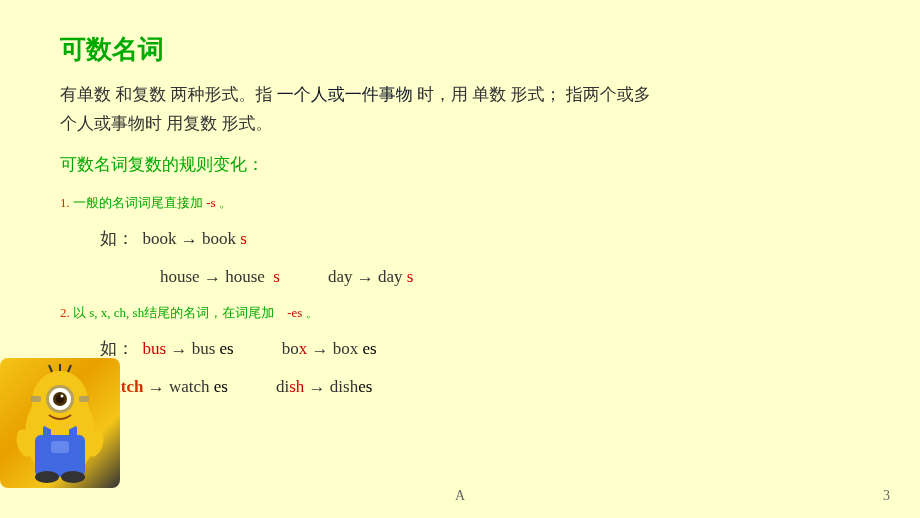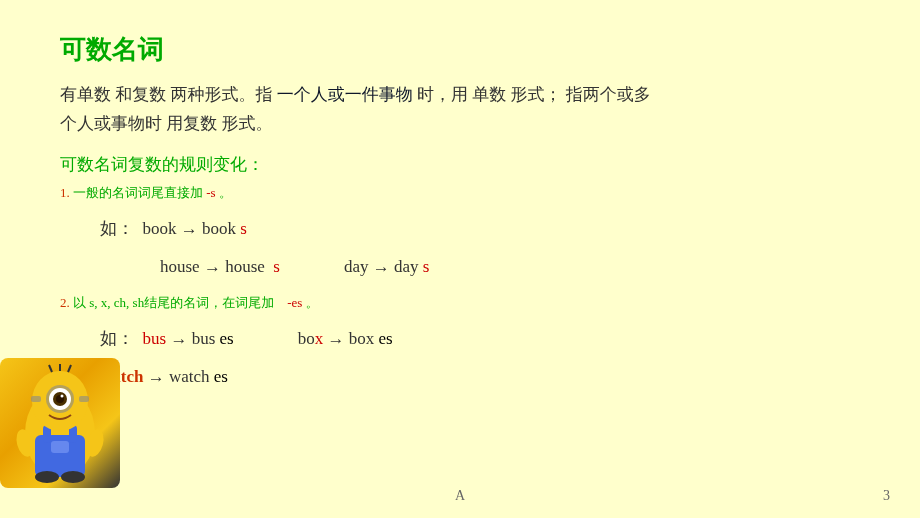--- a/index.html
+++ b/index.html
@@ -26,41 +26,41 @@
     .intro-text {
       font-size: 17px;
       color: #333;
       line-height: 1.7;
       margin-bottom: 14px;
     }
     .intro-text .green { color: #0f172a; }
     .subtitle {
       font-size: 17px;
       color: #00aa00;
-      margin-bottom: 8px;
+      margin-bottom: 18px;
     }
     .rule-title {
       font-size: 13px;
       color: #cc3300;
       margin-bottom: 10px;
     }
     .rule-title .green { color: #00aa00; }
     .examples {
       font-size: 17px;
       color: #333;
       margin-left: 40px;
       margin-bottom: 8px;
       line-height: 2;
     }
     .examples .red { color: #cc0000; }
     .examples .green { color: #000000; }
     .ex-row {
       display: flex;
       align-items: center;
-      gap: 64px;
+      gap: 48px;
       margin-bottom: 4px;
     }
     .rule2-block {
       margin-top: 10px;
     }
     .page-footer {
       position: absolute;
       bottom: 14px;
       left: 0;
       right: 0;
@@ -129,20 +129,21 @@
       2.  <span class="green">以 s, x, ch, sh结尾的名词，在词尾加 &nbsp;&nbsp; <span style="color:#cc0000;">-es</span> 。</span>
     </div>
 
     <div class="examples">
       <div class="ex-row">
         <span>如：&nbsp; <span class="red">bus</span> → bus <span class="green">es</span></span>
         <span>bo<span class="red">x</span> → box <span class="green">es</span></span>
       </div>
       <div class="ex-row" style="margin-left:0px;">
         <span><span class="red" style="color:#cc3300; font-weight:bold;">watch</span> → watch <span class="green">es</span></span>
+        <span>di<span class="red">sh</span> → dish<span class="green">es</span></span>
       </div>
     </div>
   </div>
 
   <div class="minion-img">
     <svg class="minion-svg" viewBox="0 0 110 120" xmlns="http://www.w3.org/2000/svg">
 
       <ellipse cx="55" cy="70" rx="35" ry="45" fill="#f5c518"></ellipse>
 
       <rect x="30" y="72" width="50" height="42" rx="6" fill="#4169e1"></rect>

